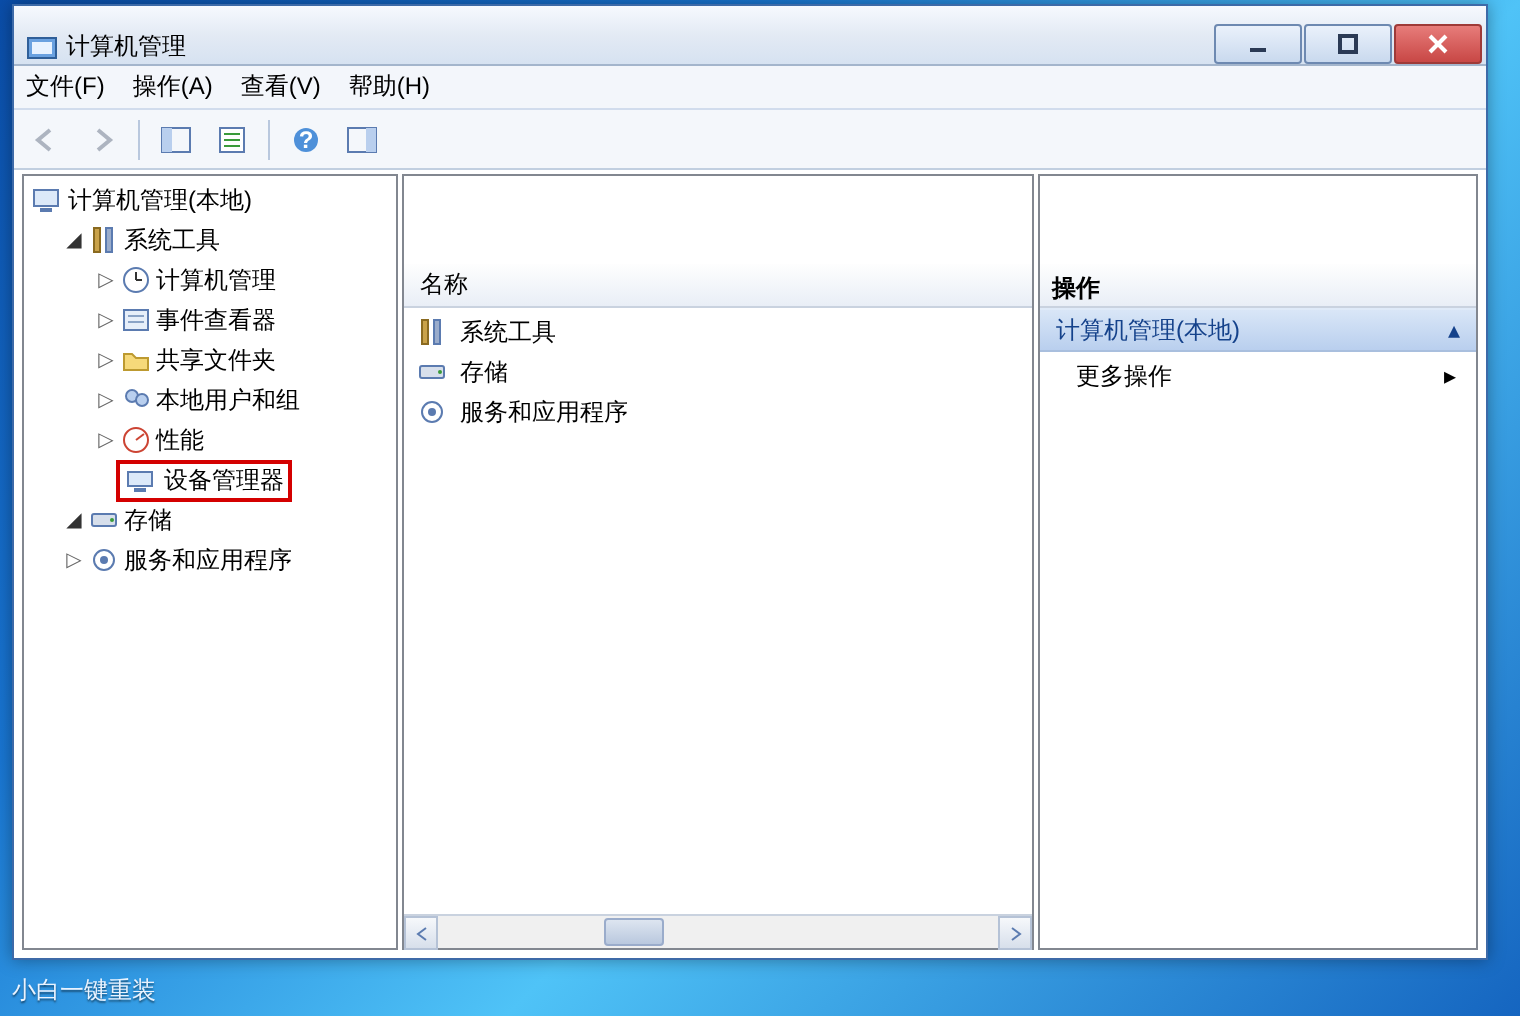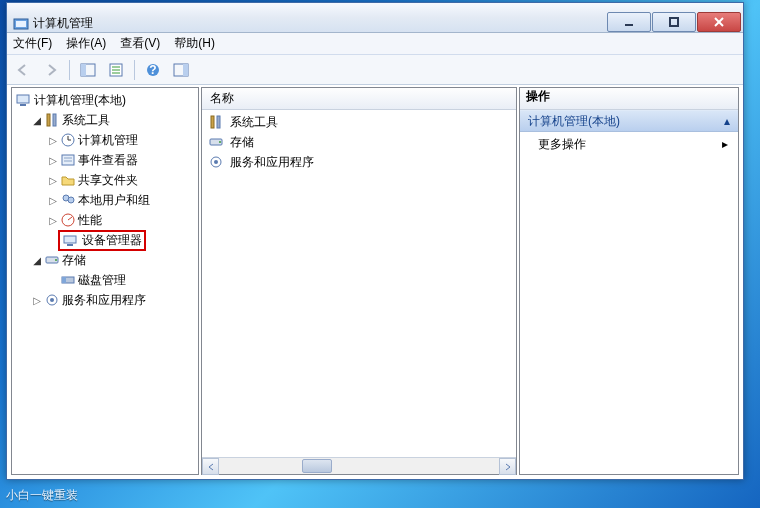--- a/index.html
+++ b/index.html
@@ -28,21 +28,21 @@
 .toolbar .sep { width:1px; height:20px; background:#b9c8de; margin:0 2px;}
 .tool.disabled svg { opacity:.35;}
 
 
 .content { flex:1; display:flex; gap:2px; padding:2px 4px 4px 4px; min-height:0;}
 .pane { background:#fff; border:1px solid #828790; display:flex; flex-direction:column; min-height:0;}
 .pane-left { width:188px;}
 .pane-mid { flex:1;}
 .pane-right { width:220px;}
 
-.col-header { height:22px; background:linear-gradient(to bottom,#fefefe,#e9eef6); border-bottom:1px solid #c9d2df; display:flex; align-items:flex-start; padding:0 6px; font-weight:normal; color:#000;}
+.col-header { height:22px; background:linear-gradient(to bottom,#fefefe,#e9eef6); border-bottom:1px solid #c9d2df; display:flex; align-items:flex-end; padding:0 6px; font-weight:normal; color:#000;margin-top:44px;}
 .col-header.flush{padding:0;}
 .col-header .hdr-cell{padding:0 8px;height:100%;display:flex;align-items:center;}
 .pane-body { flex:1; overflow:auto; padding:2px 0;}
 
 
 ul.tree { list-style:none; }
 ul.tree ul { list-style:none; padding-left:16px;}
 li.tree-node { }
 .node-row { display:flex; align-items:center; height:20px; padding-left:4px; gap:2px; white-space:nowrap; cursor:default;}
 .arrow{width:10px;display:inline-flex;justify-content:center;color:#666;font-size:10px;}
@@ -263,34 +263,20 @@
                 <div class="node-row">
                   <span class="arrow expanded">◢</span>
                   <span class="node-icon">
                       <svg width="16" height="16">
                         <rect x="2" y="5" width="12" height="6" rx="1" fill="#d7dfeb" stroke="#5b7bb0"></rect>
                         <circle cx="12" cy="8" r="1" fill="#3a9b3a"></circle>
                       </svg>
                     </span>
                   <span class="node-label">存储</span>
                 </div>
-                <ul>
-                  <li>
-                      <div class="node-row">
-                        <span class="arrow"></span>
-                        <span class="node-icon">
-                          <svg width="16" height="16">
-                            <rect x="2" y="5" width="12" height="6" fill="#b9c8de" stroke="#5b7bb0"></rect>
-                            <rect x="2" y="5" width="4" height="6" fill="#7fa6d9"></rect>
-                          </svg>
-                        </span>
-                        <span class="node-label">磁盘管理</span>
-                      </div>
-                    </li>
-                </ul>
               </li>
               <li class="tree-node">
                 <div class="node-row">
                   <span class="arrow">▷</span>
                   <span class="node-icon">
                       <svg width="16" height="16">
                         <circle cx="8" cy="8" r="5" fill="none" stroke="#5b7bb0"></circle>
                         <circle cx="8" cy="8" r="2" fill="#5b7bb0"></circle>
                       </svg>
                     </span>

